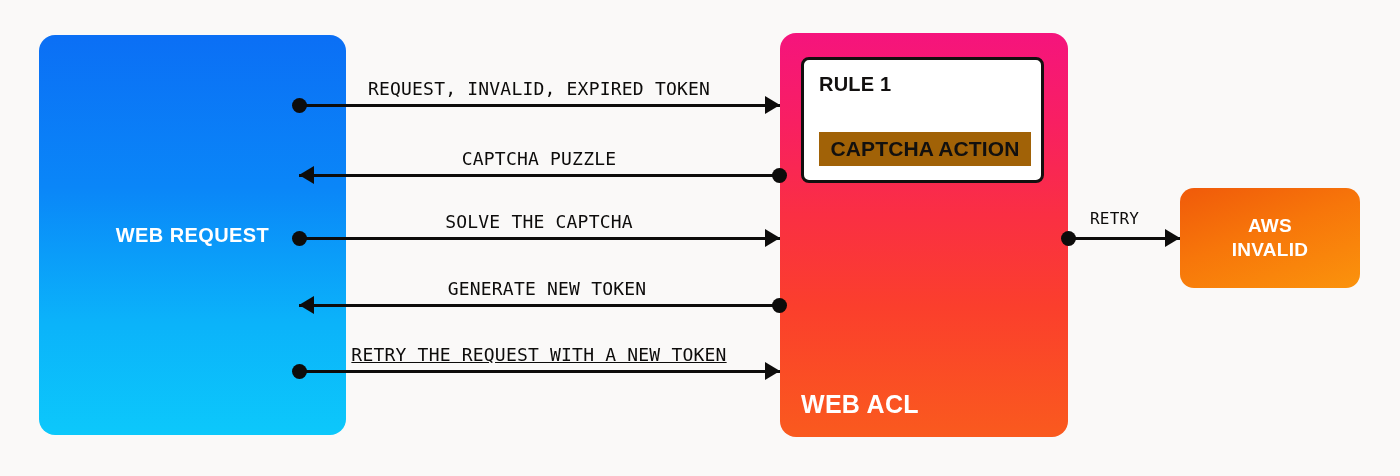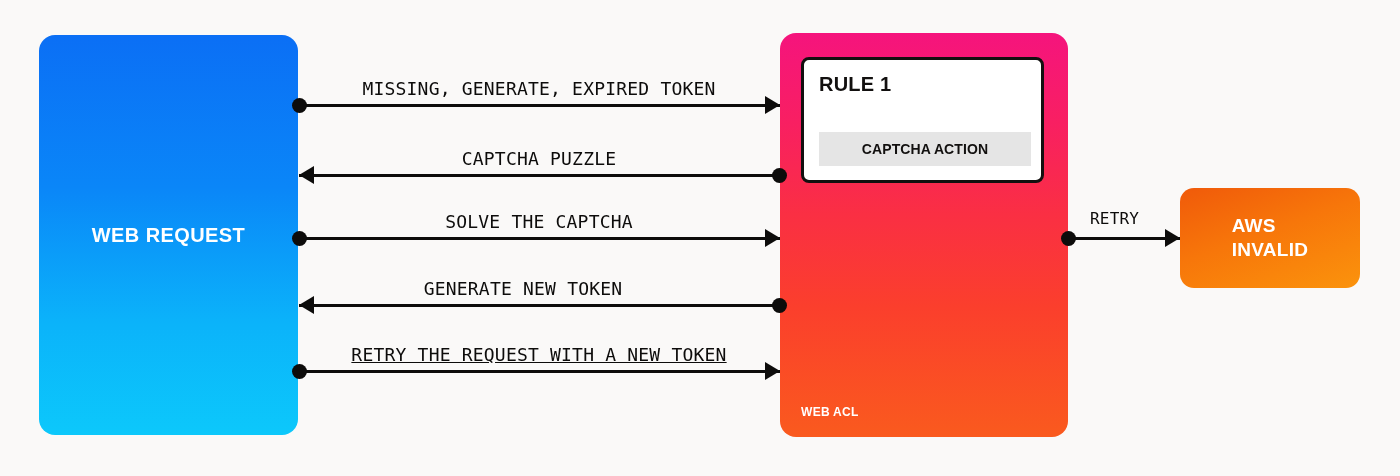--- a/index.html
+++ b/index.html
@@ -24,21 +24,21 @@
   .node {
     position: absolute;
     box-sizing: border-box;
     display: flex;
     border-radius: 16px;
   }
 
   #web-request-node {
     left: 39px;
     top: 35px;
-    width: 259px;
+    width: 307px;
     height: 400px;
     background: linear-gradient(180deg, #0b6ff5 0%, #0a86f8 38%, #0bb3fa 72%, #0cc8fb 100%);
     align-items: center;
     justify-content: center;
   }
   #web-request-node .node-label {
     color: #ffffff;
     font-size: 20px;
     font-weight: bold;
     letter-spacing: 0.4px;
@@ -50,21 +50,21 @@
     top: 33px;
     width: 288px;
     height: 404px;
     background: linear-gradient(180deg, #f5147d 0%, #f81f62 22%, #fa2f43 45%, #fb3f2c 68%, #fa5a1e 100%);
   }
   #web-acl-node .acl-label {
     position: absolute;
     left: 21px;
     bottom: 18px;
     color: #ffffff;
-    font-size: 12px;
+    font-size: 25px;
     font-weight: bold;
     letter-spacing: 0.3px;
   }
 
   #rule-card {
     position: absolute;
     left: 21px;
     top: 24px;
     width: 243px;
     height: 126px;
@@ -81,25 +81,25 @@
     font-weight: bold;
     color: #12100f;
     letter-spacing: 0.2px;
   }
   #rule-card .action-badge {
     position: absolute;
     left: 15px;
     top: 72px;
     width: 212px;
     height: 34px;
-    background: #e5e5e5;
+    background: #a16207;
     display: flex;
     align-items: center;
     justify-content: center;
-    font-size: 14px;
+    font-size: 21px;
     font-weight: bold;
     color: #12100f;
     letter-spacing: 0.1px;
     box-sizing: border-box;
   }
 
   #aws-resource-node {
     left: 1180px;
     top: 188px;
     width: 180px;
@@ -107,21 +107,21 @@
     background: linear-gradient(160deg, #f05a0a 0%, #f7760a 45%, #fb930c 100%);
     align-items: center;
     justify-content: center;
     border-radius: 14px;
   }
   #aws-resource-node .node-label {
     color: #ffffff;
     font-size: 19px;
     font-weight: bold;
     line-height: 1.28;
-    text-align: left;
+    text-align: center;
     letter-spacing: 0.3px;
   }
 
   
   .connector {
     position: absolute;
     height: 1px;
   }
   .conn-line {
     position: absolute;
@@ -188,42 +188,42 @@
     <span class="node-label">
       <span>AWS</span><br>
       <span>INVALID</span>
     </span>
   </div>
 
   <div class="connector" style="left:299px; top:104px; width:481px;">
     <div class="conn-line" style="width:481px;"></div>
     <div class="conn-dot" style="left:-7px;"></div>
     <div class="conn-head right" style="left:466px;"></div>
-    <span class="conn-label" style="left:240px;">MISSING, GENERATE, EXPIRED TOKEN</span>
+    <span class="conn-label" style="left:240px;">REQUEST, INVALID, EXPIRED TOKEN</span>
   </div>
 
   <div class="connector" style="left:299px; top:174px; width:481px;">
     <div class="conn-line" style="width:481px;"></div>
     <div class="conn-dot" style="left:473px;"></div>
     <div class="conn-head left" style="left:0px;"></div>
     <span class="conn-label" style="left:240px;">CAPTCHA PUZZLE</span>
   </div>
 
   <div class="connector" style="left:299px; top:237px; width:481px;">
     <div class="conn-line" style="width:481px;"></div>
     <div class="conn-dot" style="left:-7px;"></div>
     <div class="conn-head right" style="left:466px;"></div>
     <span class="conn-label" style="left:240px;">SOLVE THE CAPTCHA</span>
   </div>
 
   <div class="connector" style="left:299px; top:304px; width:481px;">
     <div class="conn-line" style="width:481px;"></div>
     <div class="conn-dot" style="left:473px;"></div>
     <div class="conn-head left" style="left:0px;"></div>
-    <span class="conn-label" style="left:224px;">GENERATE NEW TOKEN</span>
+    <span class="conn-label" style="left:248px;">GENERATE NEW TOKEN</span>
   </div>
 
   <div class="connector" style="left:299px; top:370px; width:481px;">
     <div class="conn-line" style="width:481px;"></div>
     <div class="conn-dot" style="left:-7px;"></div>
     <div class="conn-head right" style="left:466px;"></div>
     <span class="conn-label" style="left:240px;text-decoration:underline;">RETRY THE REQUEST WITH A NEW TOKEN</span>
   </div>
 
   <div class="connector" style="left:1068px; top:237px; width:112px;">

